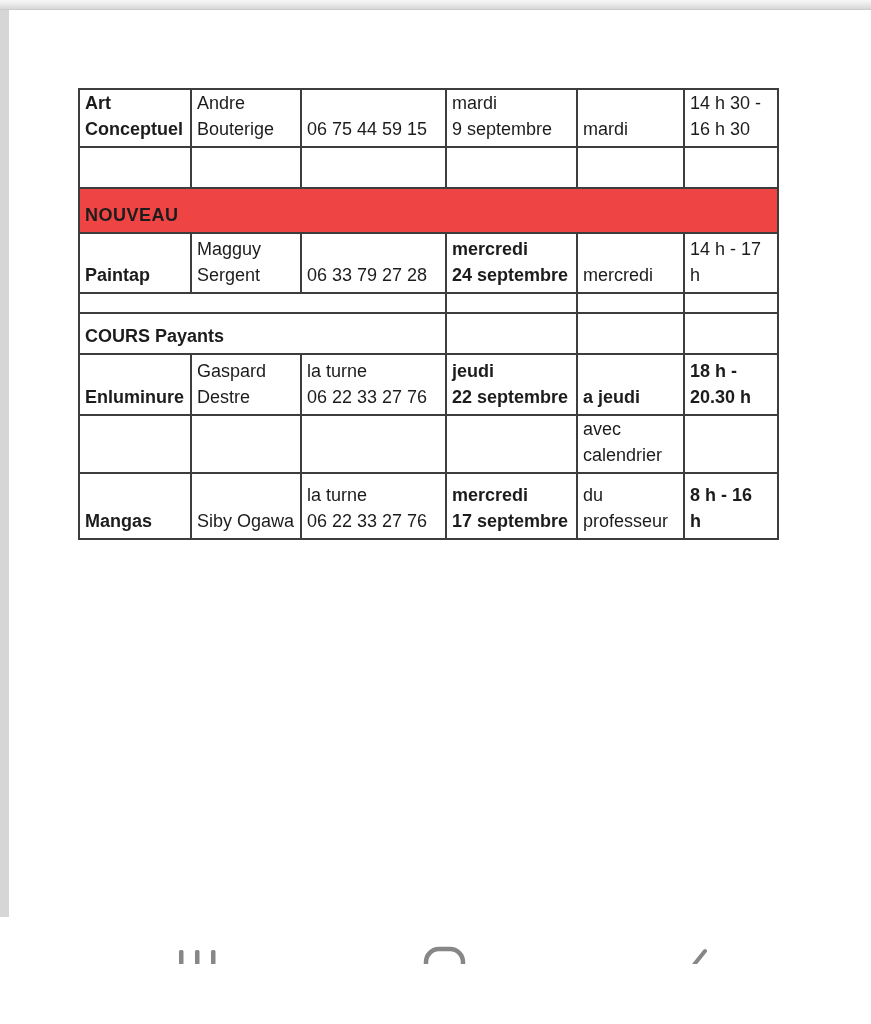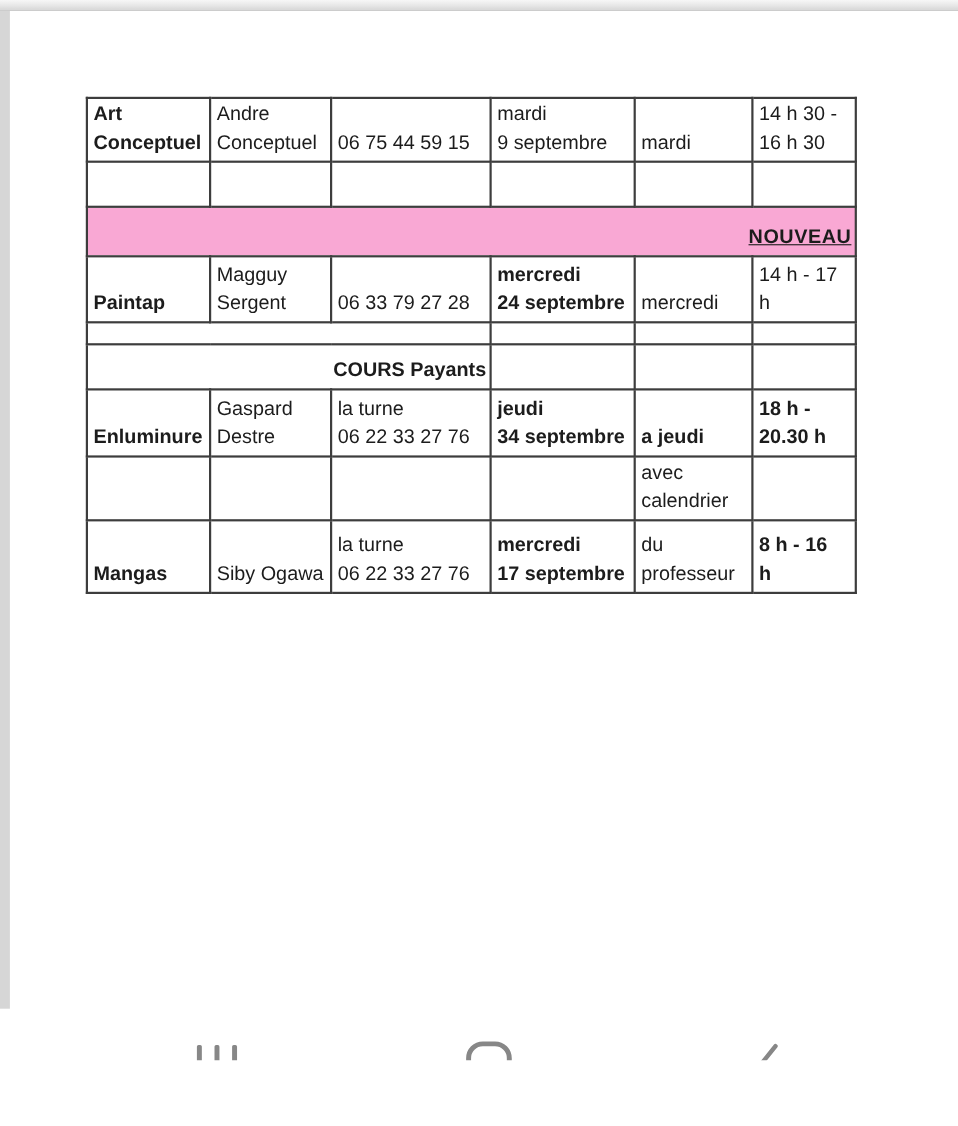--- a/index.html
+++ b/index.html
@@ -42,33 +42,32 @@
     line-height: 26px;
     color: #1c1c1c;
     white-space: pre-line;
     overflow: hidden;
   }
   tr.r0 { height: 58px; }
   tr.r1 { height: 41px; }
   tr.r2 { height: 45px; }
   tr.r3 { height: 60px; }
   tr.r4 { height: 20px; }
-  tr.r5 { height: 41px; text-align: right; }
+  tr.r5 { height: 41px; }
   tr.r6 { height: 61px; }
   tr.r7 { height: 41px; }
   tr.r8 { height: 66px; }
   td.bold { font-weight: 700; }
   td.banner {
-    background: #f9a8d4;
+    background: #ef4444;
     color: #e21d24;
     font-weight: 700;
-    text-align: right;
+    text-align: left;
     padding-bottom: 7px;
     letter-spacing: 0.5px;
-    text-decoration: underline;
   }
   td.section {
     color: #e21d24;
     font-weight: 700;
     padding-left: 46px;
     padding-bottom: 6px;
   }
   td.small {
     font-size: 14px;
     line-height: 19px;
@@ -113,21 +112,21 @@
         <col style="width:145px">
       <col style="width:131px">
         <col style="width:107px">
         <col style="width:94px">
     </colgroup>
     <tbody>
         <tr class="r0">
       <td class="bold">Art
 Conceptuel</td>
       <td>Andre
-Conceptuel</td>
+Bouterige</td>
       <td>06 75 44 59 15</td>
       <td>mardi
 9 septembre</td>
       <td>mardi</td>
       <td>14 h 30 -
 16 h 30</td>
     </tr>
     <tr class="r1">
       <td></td>
       <td></td>
@@ -161,21 +160,21 @@
       <td></td>
       <td></td>
     </tr>
     <tr class="r6">
       <td class="bold">Enluminure</td>
       <td>Gaspard
 Destre</td>
       <td>la turne
 06 22 33 27 76</td>
       <td class="bold">jeudi
-34 septembre</td>
+22 septembre</td>
       <td class="bold">a jeudi</td>
       <td class="bold">18 h -
 20.30 h</td>
     </tr>
     <tr class="r7">
       <td></td>
       <td></td>
       <td></td>
       <td></td>
       <td class="small">avec calendrier</td>

